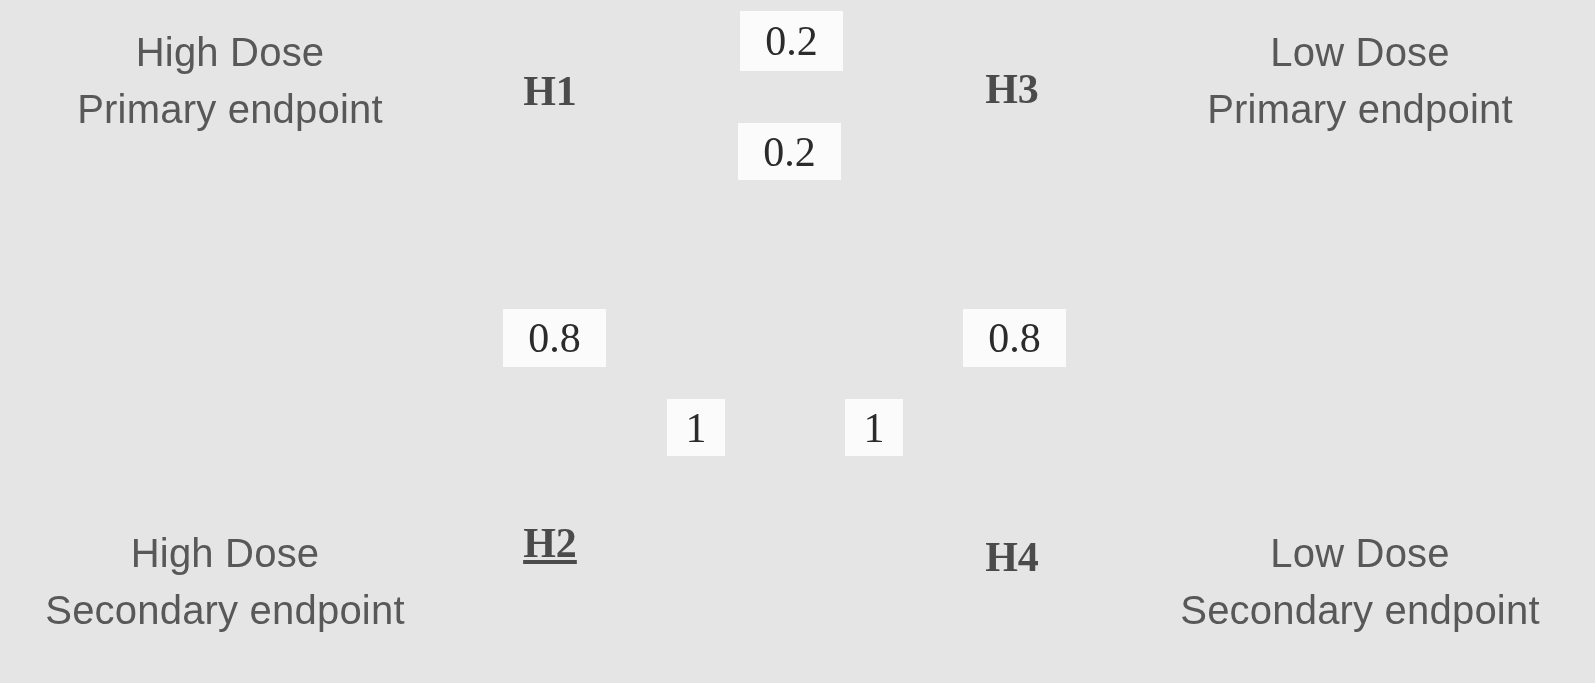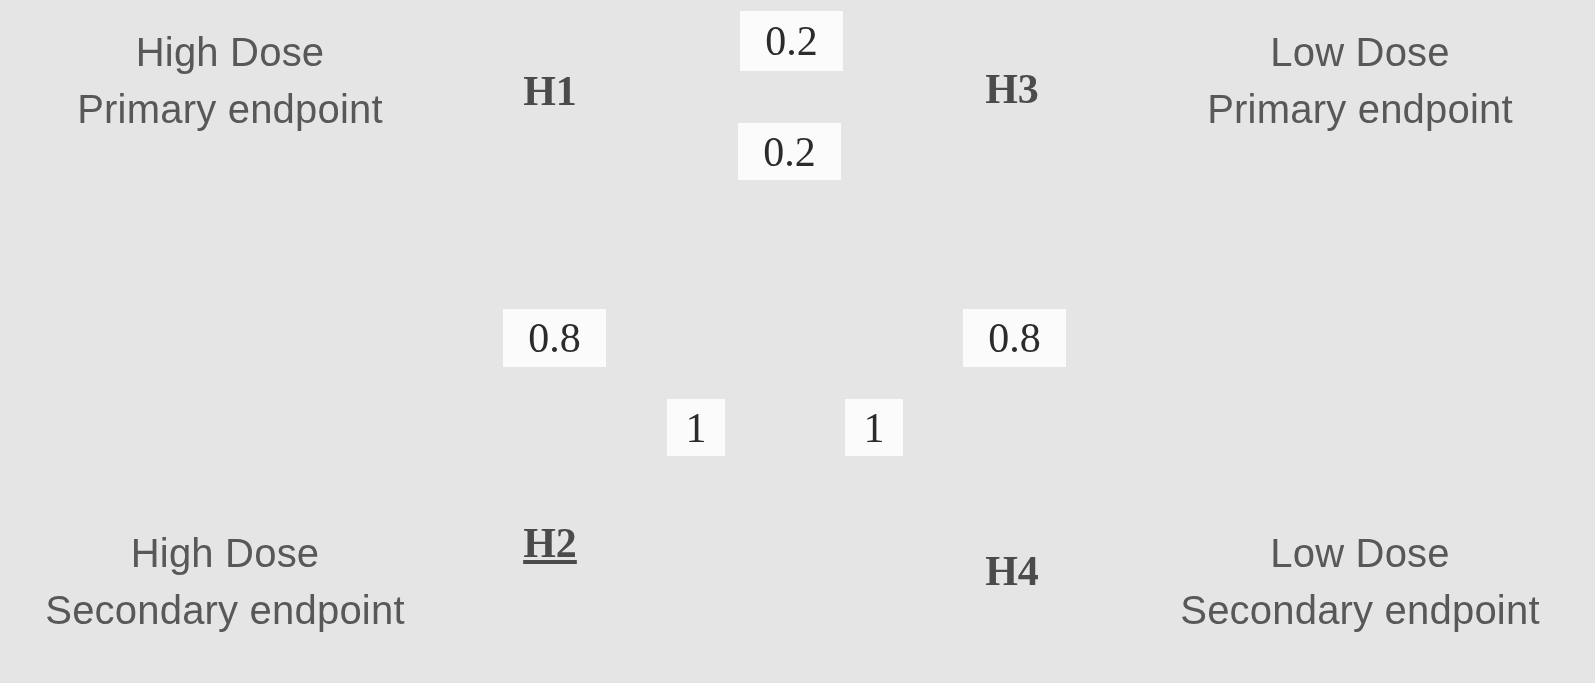--- a/index.html
+++ b/index.html
@@ -49,21 +49,21 @@
     font-family: "Liberation Serif", serif;
     font-weight: bold;
     font-size: 42px;
     line-height: 1;
     text-align: center;
     white-space: nowrap;
   }
   #node-h1 { left: 500px; top:  62px; width: 100px; margin-top: 8px; }
   #node-h3 { left: 962px; top:  68px; width: 100px; }
   #node-h2 { left: 500px; top: 522px; width: 100px; text-decoration: underline; }
-  #node-h4 { left: 962px; top: 550px; width: 100px; }
+  #node-h4 { left: 962px; top: 536px; width: 100px; }
 
   
   .weight-box {
     position: absolute;
     background: #fbfbfb;
     color: #2b2b2b;
     font-family: "Liberation Serif", serif;
     font-weight: 400;
     font-size: 42px;
     line-height: 1;

